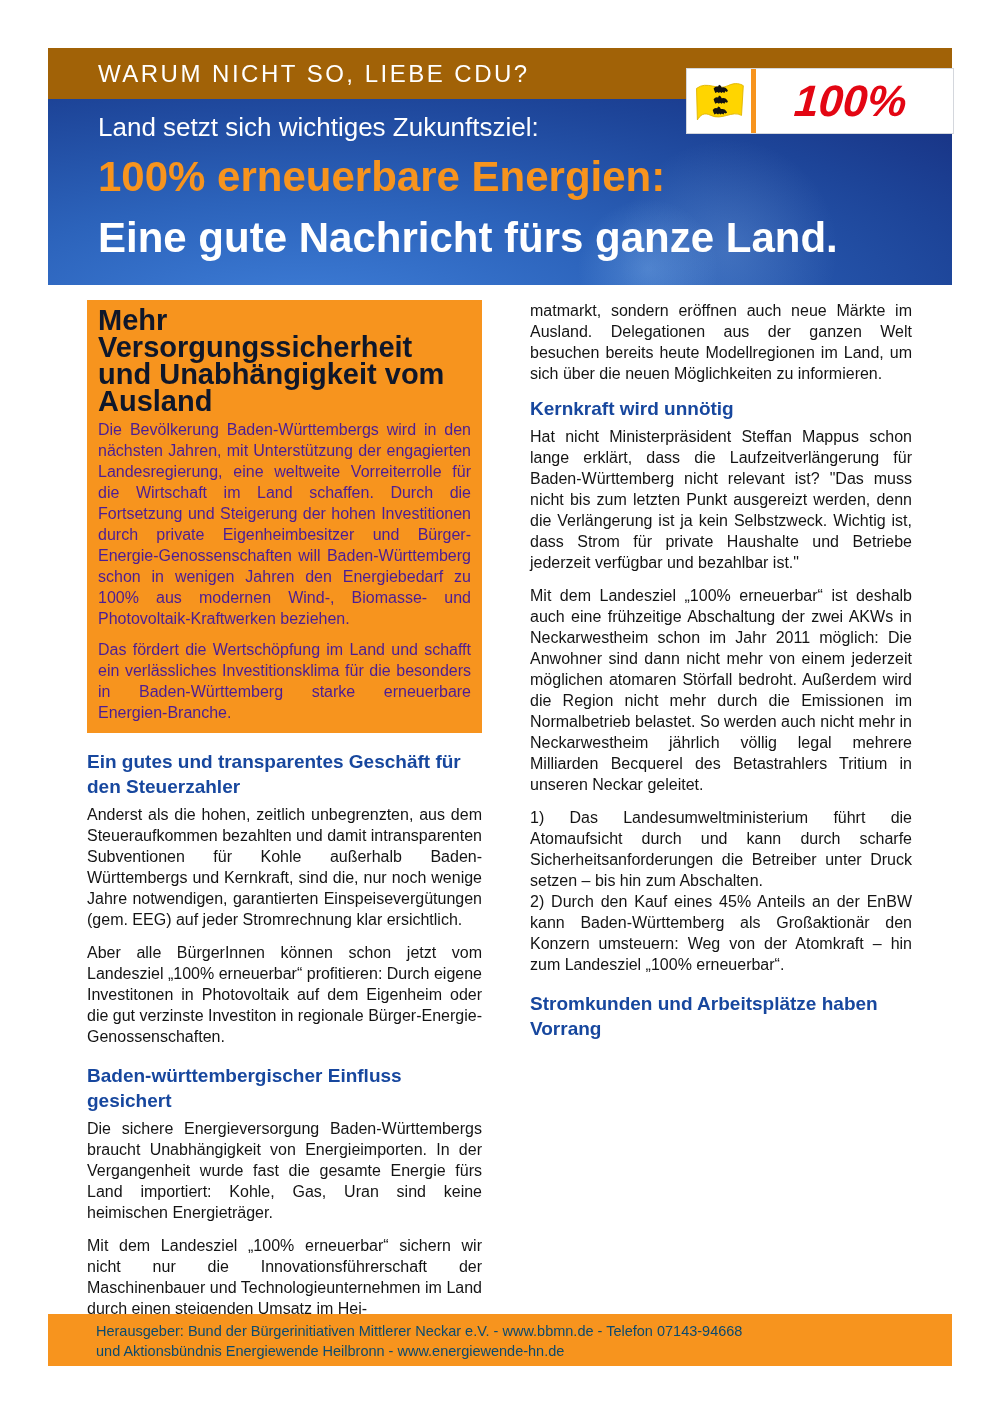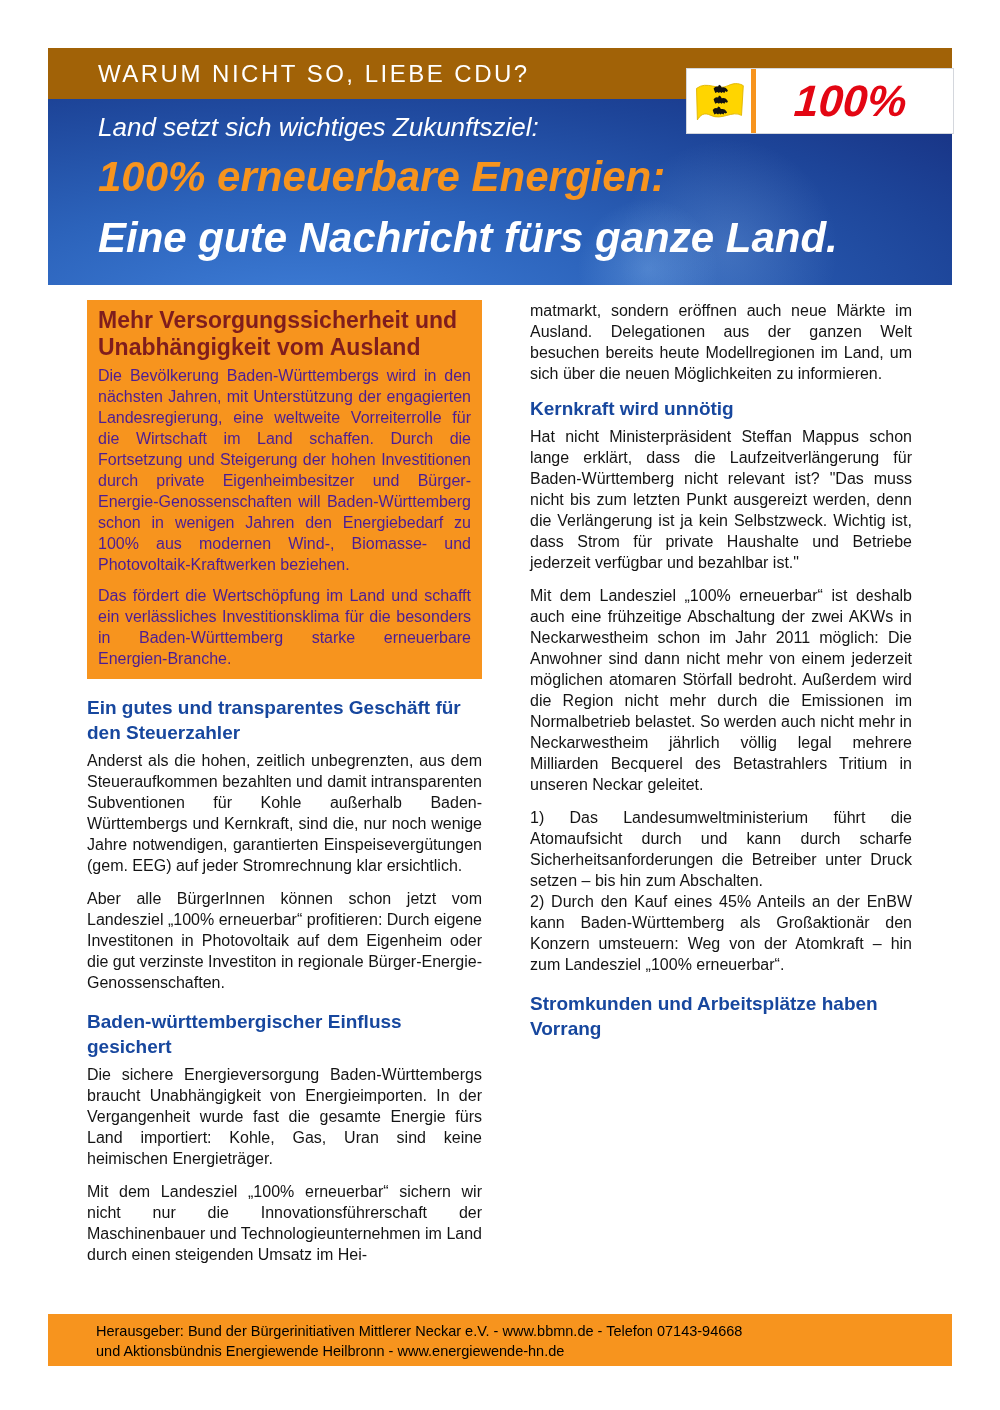--- a/index.html
+++ b/index.html
@@ -24,21 +24,21 @@
 
   
   .hero {
     position: absolute; left: 48px; top: 99px;
     width: 904px; height: 186px;
     background:
       radial-gradient(circle at 600px 170px, rgba(150,200,250,0.30) 0px, rgba(150,200,250,0) 70px),
       radial-gradient(circle at 680px 150px, rgba(170,210,250,0.20) 0px, rgba(170,210,250,0) 110px),
       radial-gradient(ellipse at 28% 118%, #3f7fd9 0%, #2c63bb 38%, #1d4498 75%, #172f80 100%);
     color: #fff;
-    padding: 13px 0 0 50px; box-sizing: border-box; font-style: italic;
+    padding: 13px 0 0 50px; box-sizing: border-box;
   }
   .hero .subtitle { font-size: 26px; line-height: 30px; margin: 0 0 12px 0; font-weight: 400; }
   .hero .headline-accent { font-size: 42px; line-height: 46px; margin: 0 0 15px 0; font-weight: bold; color: #f7941e; }
   .hero .headline-main { font-size: 42px; line-height: 46px; margin: 0; font-weight: bold; }
 
   
   .logo {
     position: absolute; left: 686px; top: 68px;
     width: 268px; height: 66px;
     background: #fff;
@@ -78,32 +78,32 @@
     font-weight: bold; margin: 16px 0 5px 0;
   }
 
   
   .highlight {
     background: #f7941e;
     padding: 7px 11px 10px 11px;
     margin: 0 0 2px 0;
   }
   .highlight h2 {
-    color: #7f1d1d; font-size: 23px; line-height: 27px;
+    color: #0f172a; font-size: 29px; line-height: 27px;
     font-weight: bold; margin: 0 0 4px 0;
   }
   .highlight p.body { color: #4c1d95; margin: 0 0 10px 0; }
   .highlight p.body:last-child { margin-bottom: 0; }
 
   
   .footerbar {
     position: absolute; left: 48px; top: 1314px;
     width: 904px; height: 52px;
     background: #f7941e;
-    color: #000000;
+    color: #0c4a6e;
     padding: 7px 0 0 48px; box-sizing: border-box;
     font-size: 14.5px; line-height: 20px;
   }
 </style>
 </head>
 <body>
 
 <div class="page">
 
   <div class="topbar">

